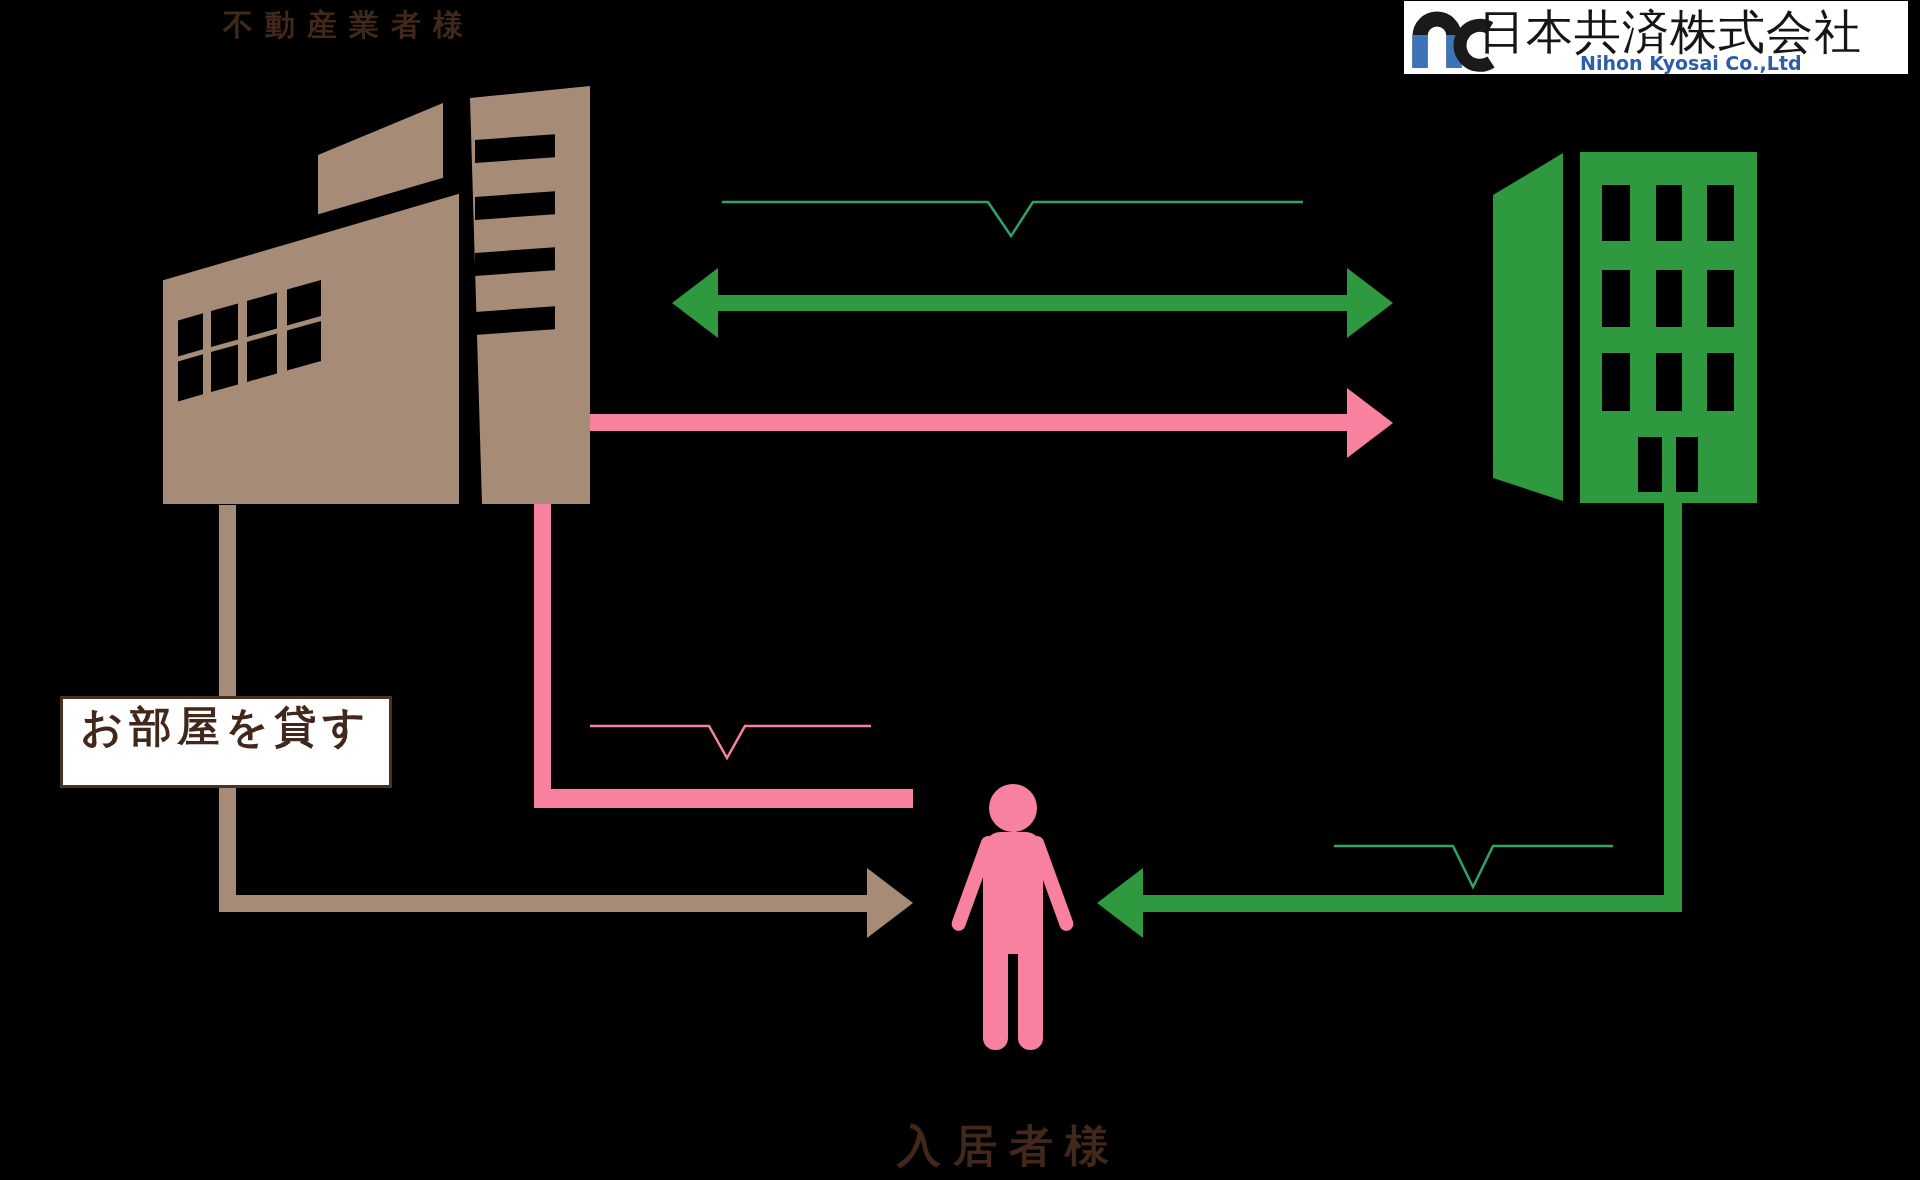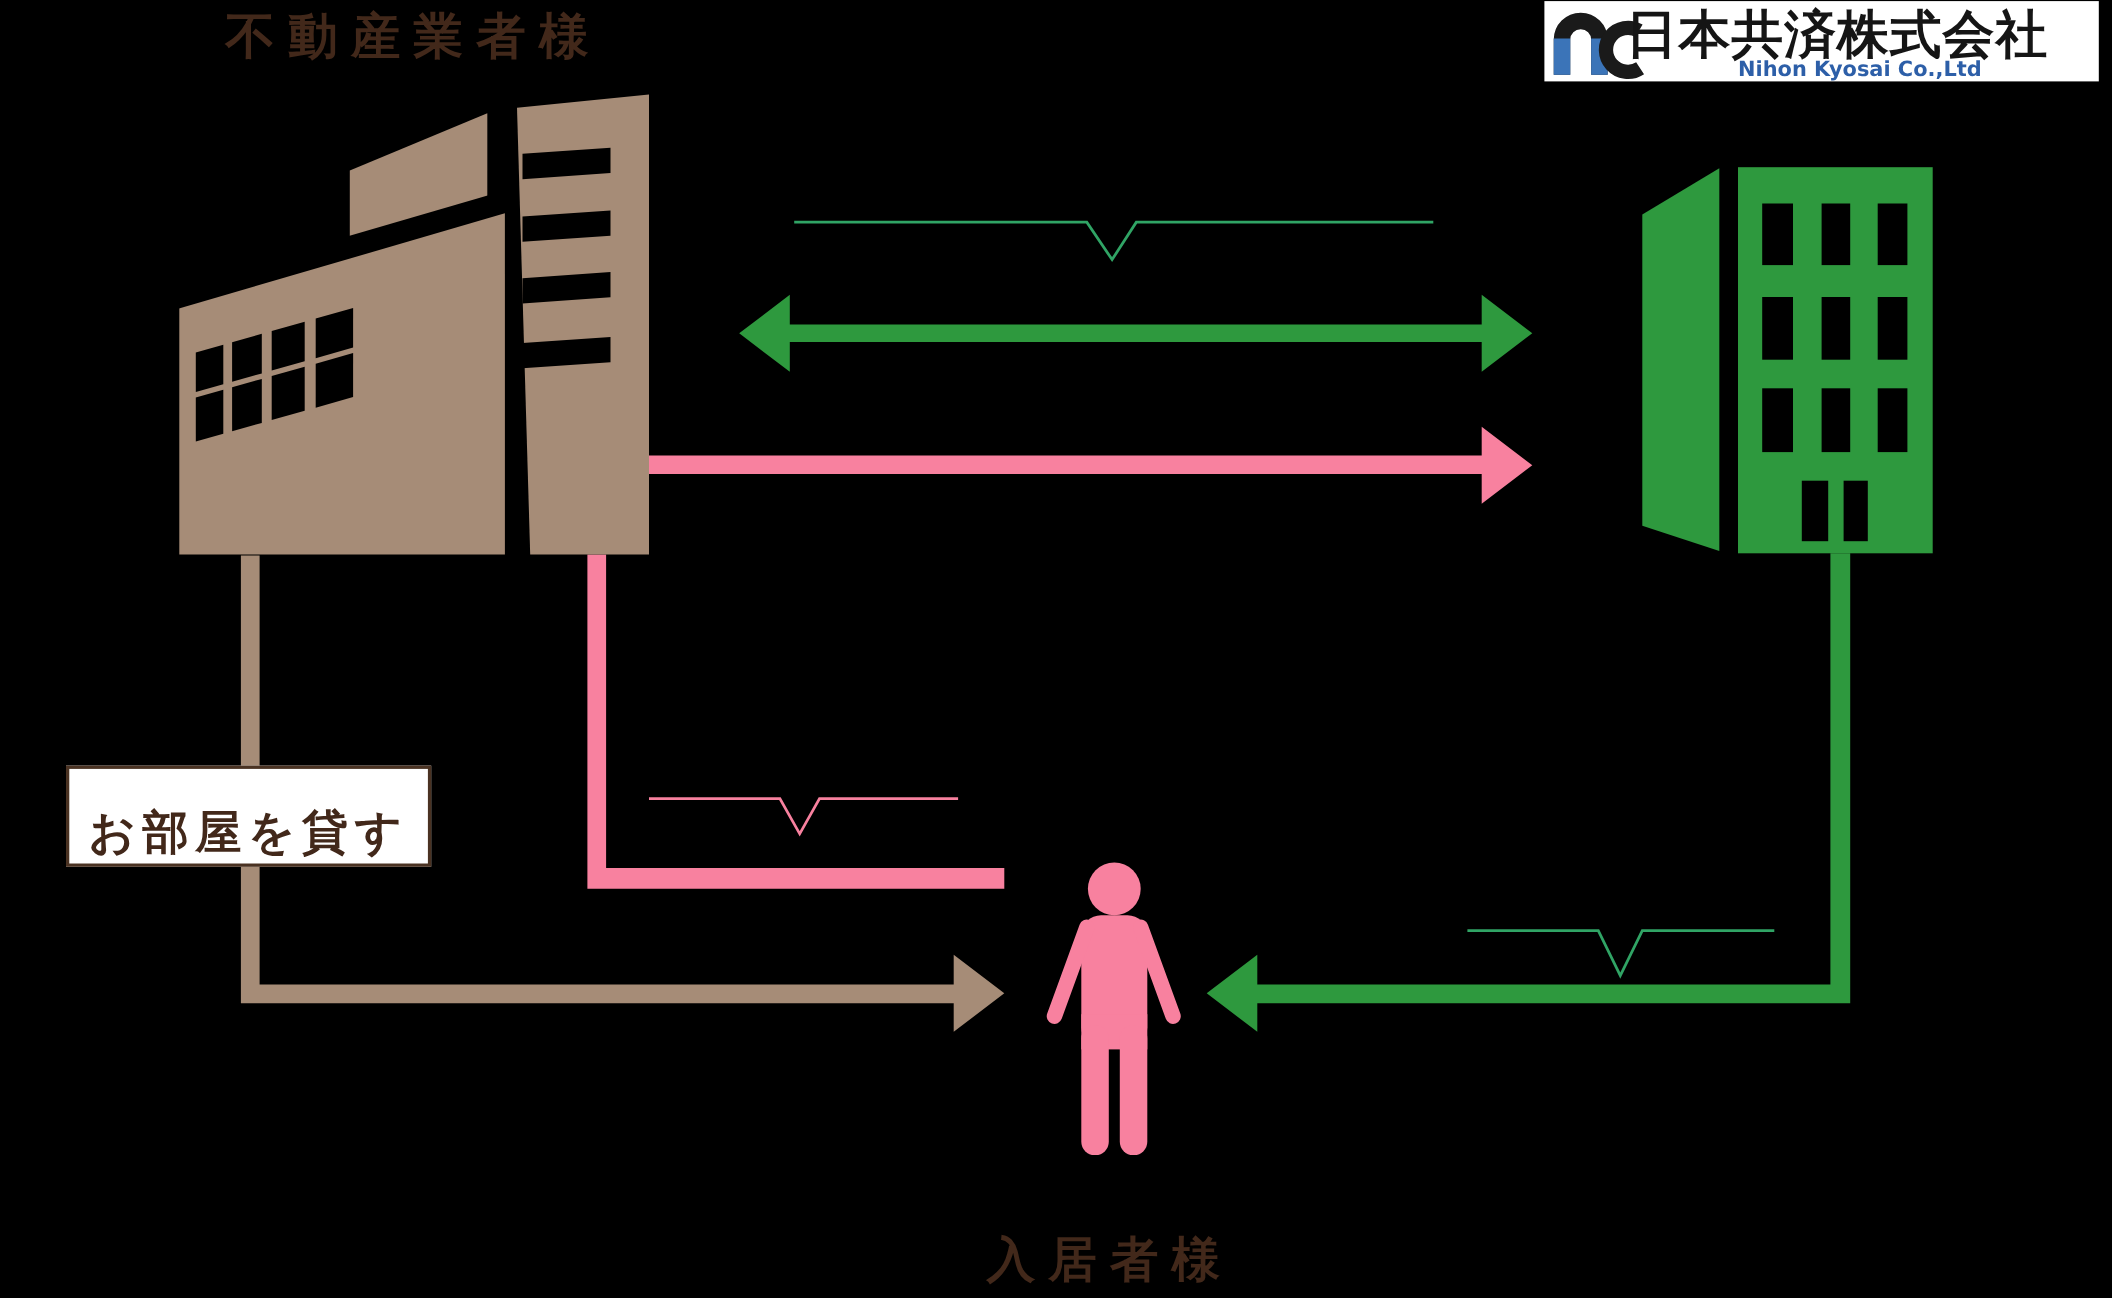--- a/index.html
+++ b/index.html
@@ -4,30 +4,30 @@
 <style>
   html,body{margin:0;padding:0;background:#000;}
   #canvas{
     position:relative;width:1920px;height:1180px;background:#000;
     overflow:hidden;font-family:"DejaVu Sans","Liberation Sans",sans-serif;
   }
   .abs{position:absolute;}
   .jp-label{
     font-weight:bold;color:#42281A;white-space:nowrap;line-height:1;
   }
-  #realtor-label{left:205px;top:10px;font-size:45px;letter-spacing:12px;text-align:center;}
+  #realtor-label{left:223px;top:10px;font-size:30px;letter-spacing:12px;text-align:center;}
   #tenant-label{left:897px;top:1124px;font-size:44px;letter-spacing:12px;}
   #room-label-box{
     left:60px;top:696px;width:332px;height:92px;background:#ffffff;
     border:3px solid #4a3222;box-sizing:border-box;
-    display:flex;align-items:flex-end;justify-content:center;z-index:5;
+    display:flex;align-items:flex-start;justify-content:center;z-index:5;
   }
   #room-label-box span{font-size:42px;letter-spacing:6px;font-weight:bold;color:#42281A;white-space:nowrap;}
   #logo-box{left:1404px;top:1px;width:504px;height:73px;background:#ffffff;z-index:4;}
-  #logo-kanji{position:absolute;left:74px;top:7px;font-size:47px;font-weight:700;color:#151515;letter-spacing:1px;white-space:nowrap;line-height:1;}
+  #logo-kanji{position:absolute;left:74px;top:7px;font-size:47px;font-weight:400;color:#151515;letter-spacing:1px;white-space:nowrap;line-height:1;}
   #logo-en{position:absolute;left:176px;top:53px;width:210px;text-align:left;font-size:19px;font-weight:600;color:#2D5FA8;white-space:nowrap;line-height:1;}
   svg{display:block;}
 </style>
 </head>
 <body>
 
 <div id="canvas">
 
   <svg class="abs" style="left:0;top:0;" width="1920" height="1180" viewBox="0 0 1920 1180">
 

